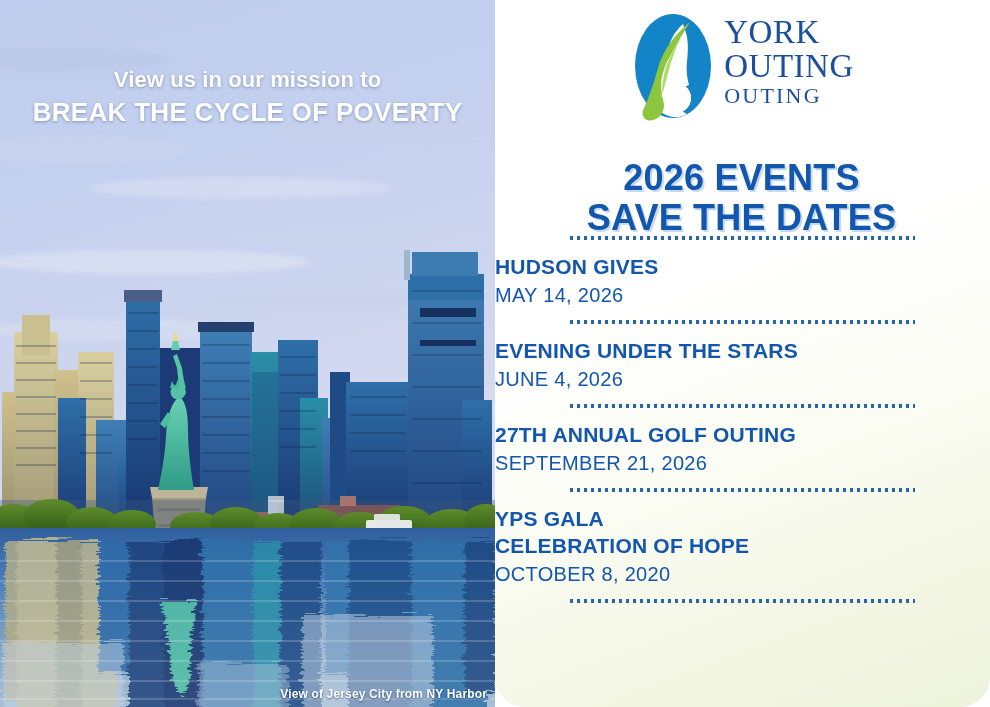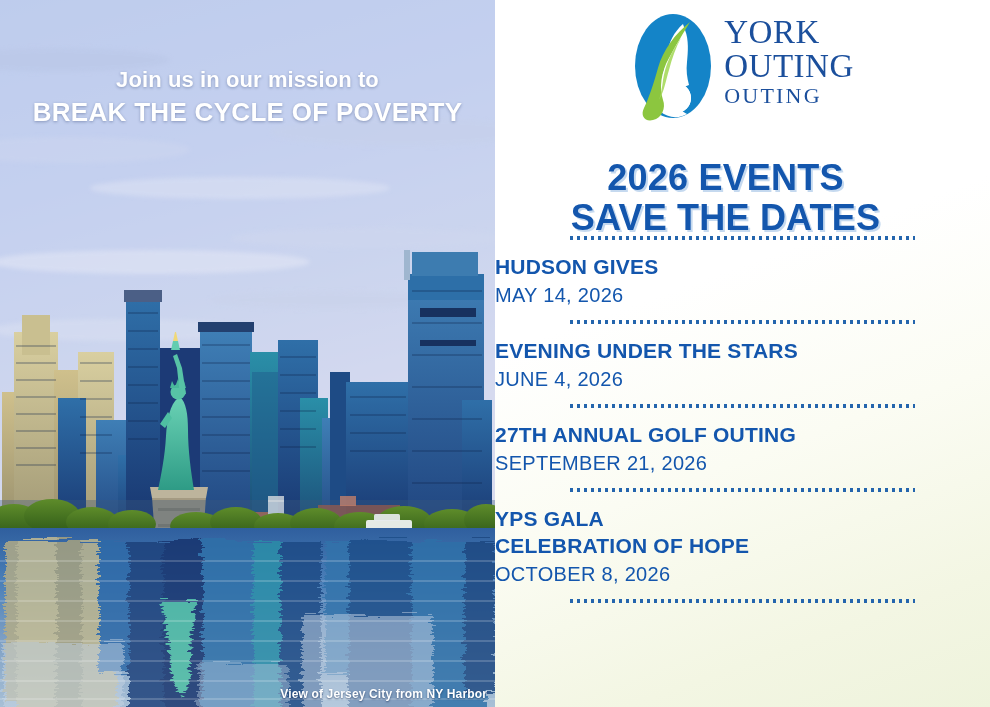--- a/index.html
+++ b/index.html
@@ -81,20 +81,21 @@
     left: 495px; top: 0;
     width: 495px; height: 707px;
     background:
       linear-gradient(160deg,
         #ffffff 0%,
         #ffffff 40%,
         #fbfcf3 62%,
         #f3f6e3 85%,
         #eef3dc 100%);
     overflow: hidden;
+    border-radius: 30px;
   }
 
   
   .logo-block {
     position: absolute;
     left: 0; top: 8px;
     width: 495px;
     display: flex;
     justify-content: center;
     align-items: center;
@@ -118,21 +119,21 @@
   .logo-words .w3 {
     display: block;
     font-size: 22px;
     letter-spacing: 2.2px;
     margin-top: 2px;
   }
 
   
   .title-block {
     position: absolute;
-    left: 0; top: 158px;
+    left: 16px; top: 158px;
     width: 461px;
     text-align: center;
     color: #1356ad;
     text-shadow: 2px 2px 0 rgba(150,185,225,.55);
   }
   .title-block .t1,
   .title-block .t2 {
     display: block;
     font-size: 36px;
     font-weight: 700;
@@ -449,21 +450,21 @@
             <rect x="0" y="620" width="495" height="2"></rect>
           <rect x="0" y="640" width="495" height="2"></rect>
             <rect x="0" y="660" width="495" height="2"></rect>
           <rect x="0" y="680" width="495" height="2"></rect>
             <rect x="0" y="698" width="495" height="2"></rect>
         </g>
       </g>
     </svg>
 
     <div class="headline">
-      <span class="line1">Join us in our mission to</span>
+      <span class="line1">View us in our mission to</span>
       <span class="line2">BREAK THE CYCLE OF POVERTY</span>
     </div>
 
     <div class="photo-caption">View of Jersey City from NY Harbor</div>
   </div>
 
   <div class="info-panel">
 
     <div class="logo-block">
       <svg class="logo-mark" viewBox="0 0 84 124">
@@ -521,18 +522,18 @@
           <span class="ev-date">JUNE 4, 2026</span>
         </div>
         <div class="divider"></div>
         <div class="event">
           <span class="ev-name">27TH ANNUAL GOLF OUTING</span>
           <span class="ev-date">SEPTEMBER 21, 2026</span>
         </div>
         <div class="divider"></div>
         <div class="event">
           <span class="ev-name">YPS GALA<br>CELEBRATION OF HOPE</span>
-          <span class="ev-date">OCTOBER 8, 2026</span>
+          <span class="ev-date">OCTOBER 8, 2020</span>
         </div>
         <div class="divider"></div>
       </div>
   </div>
 </div>
 
 </body></html>

